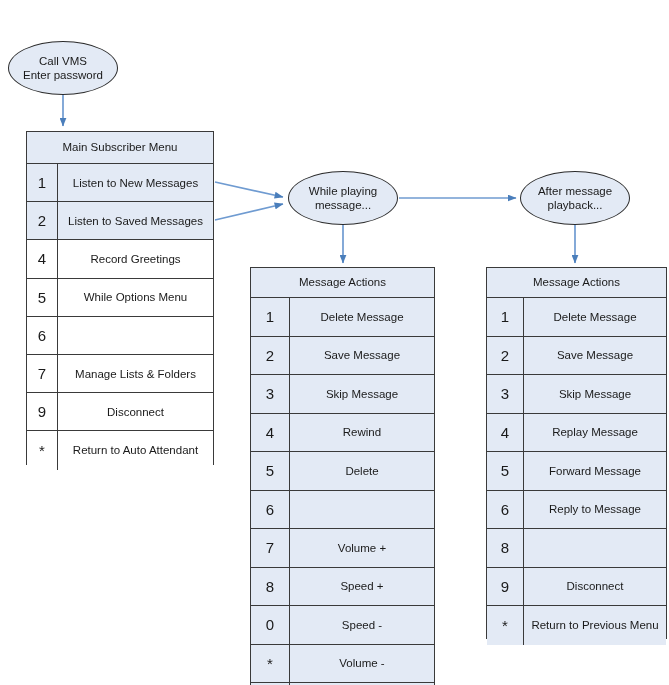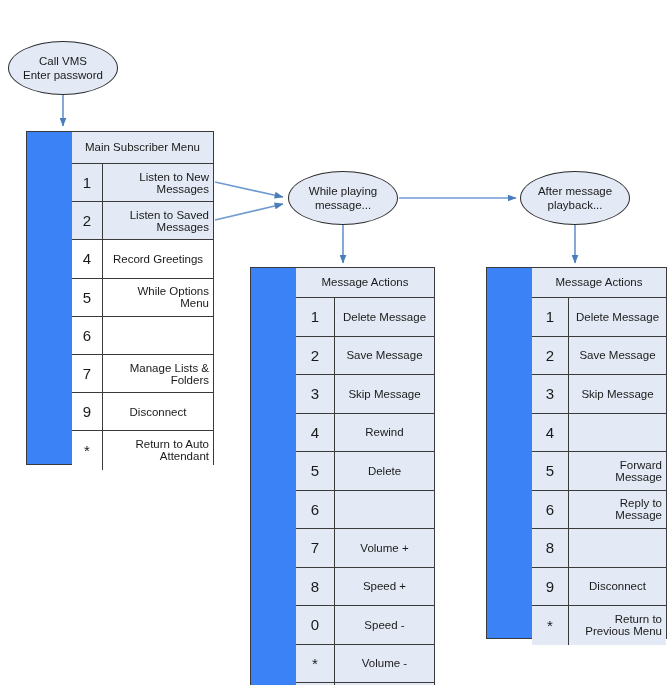--- a/index.html
+++ b/index.html
@@ -53,21 +53,20 @@
   #node-while-play { left: 288px; top: 137px; width: 110px; height: 54px; }
   #node-after-play { left: 520px; top: 137px; width: 110px; height: 54px; }
 
   
   .menu-table {
     position: absolute;
     border: 1.5px solid #3a3a3a;
     box-sizing: border-box;
     background: #3b82f6;
     border-collapse: separate;
-    padding-left: 45px;
   }
   .menu-title {
     border-bottom: 1.5px solid #3a3a3a;
     background: #e3eaf5;
     text-align: center;
     font-size: 11.5px;
     line-height: 1;
     display: flex;
     align-items: center;
     justify-content: center;
@@ -268,20 +267,21 @@
         <div class="menu-row fill-blue">
           <div class="key">2</div>
           <div class="label">Save Message</div>
         </div>
         <div class="menu-row fill-blue">
           <div class="key">3</div>
           <div class="label">Skip Message</div>
         </div>
         <div class="menu-row fill-blue">
           <div class="key">4</div>
+          <div class="label">Replay Message</div>
         </div>
         <div class="menu-row fill-blue">
           <div class="key">5</div>
           <div class="label">Forward Message</div>
         </div>
         <div class="menu-row fill-blue">
           <div class="key">6</div>
           <div class="label">Reply to Message</div>
         </div>
         <div class="menu-row fill-blue">

